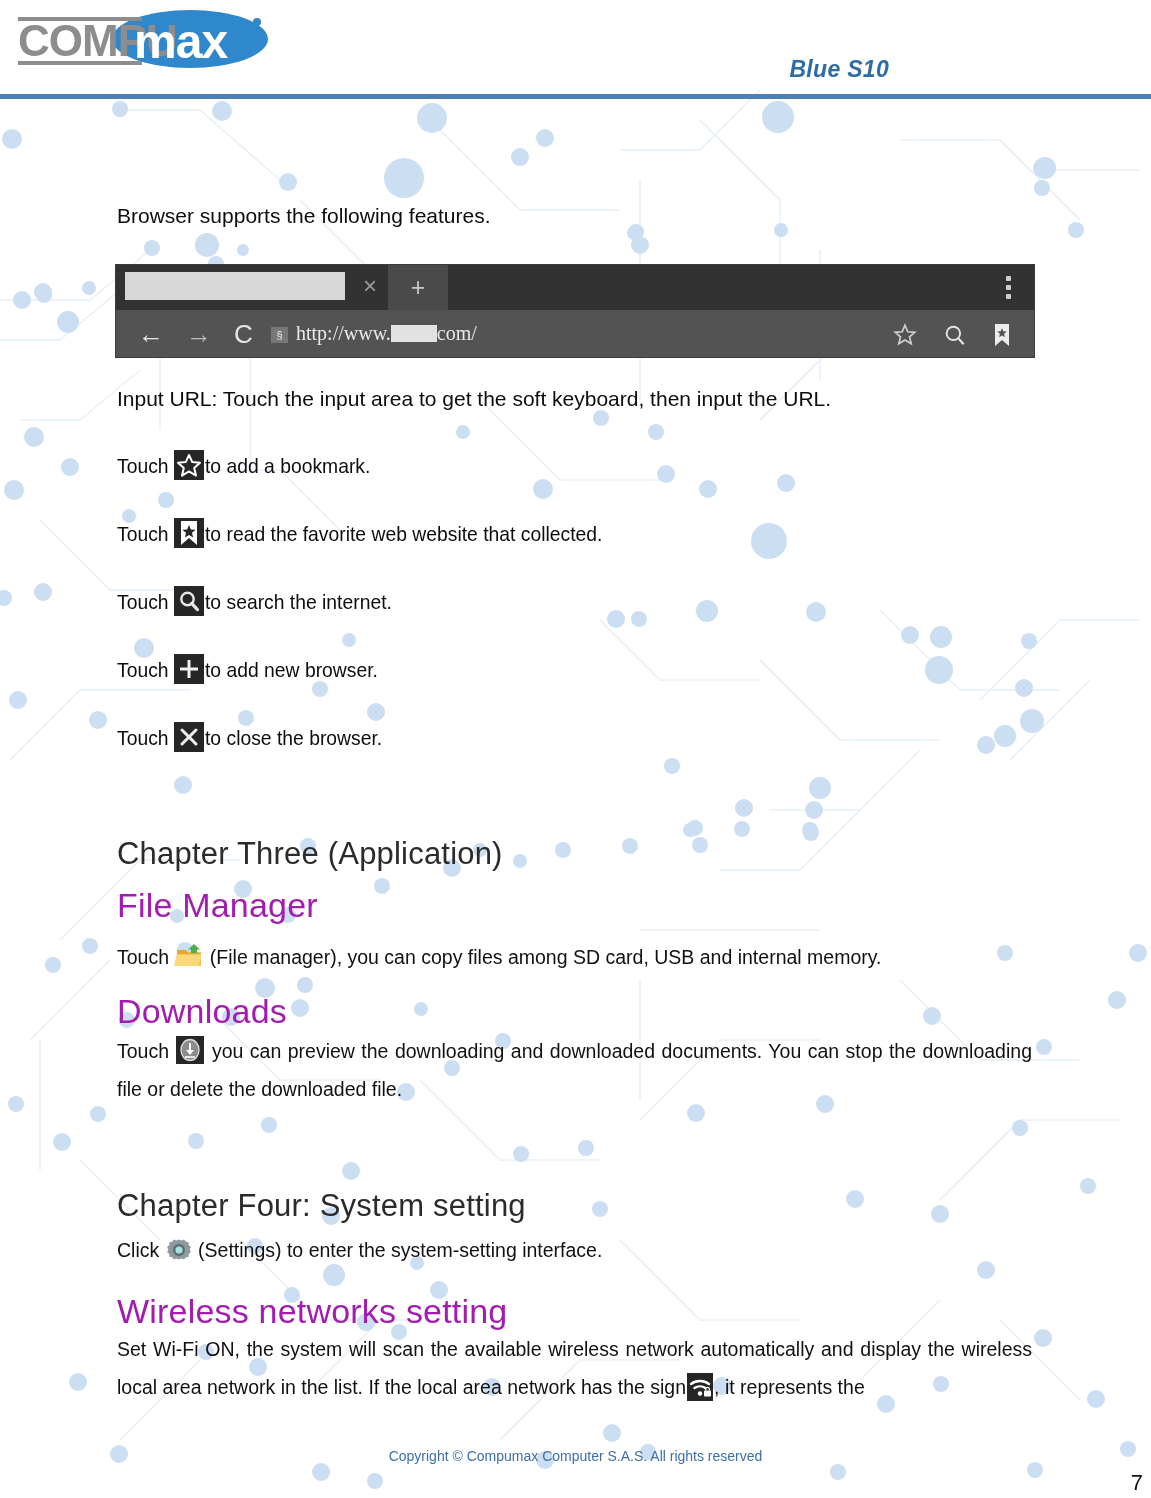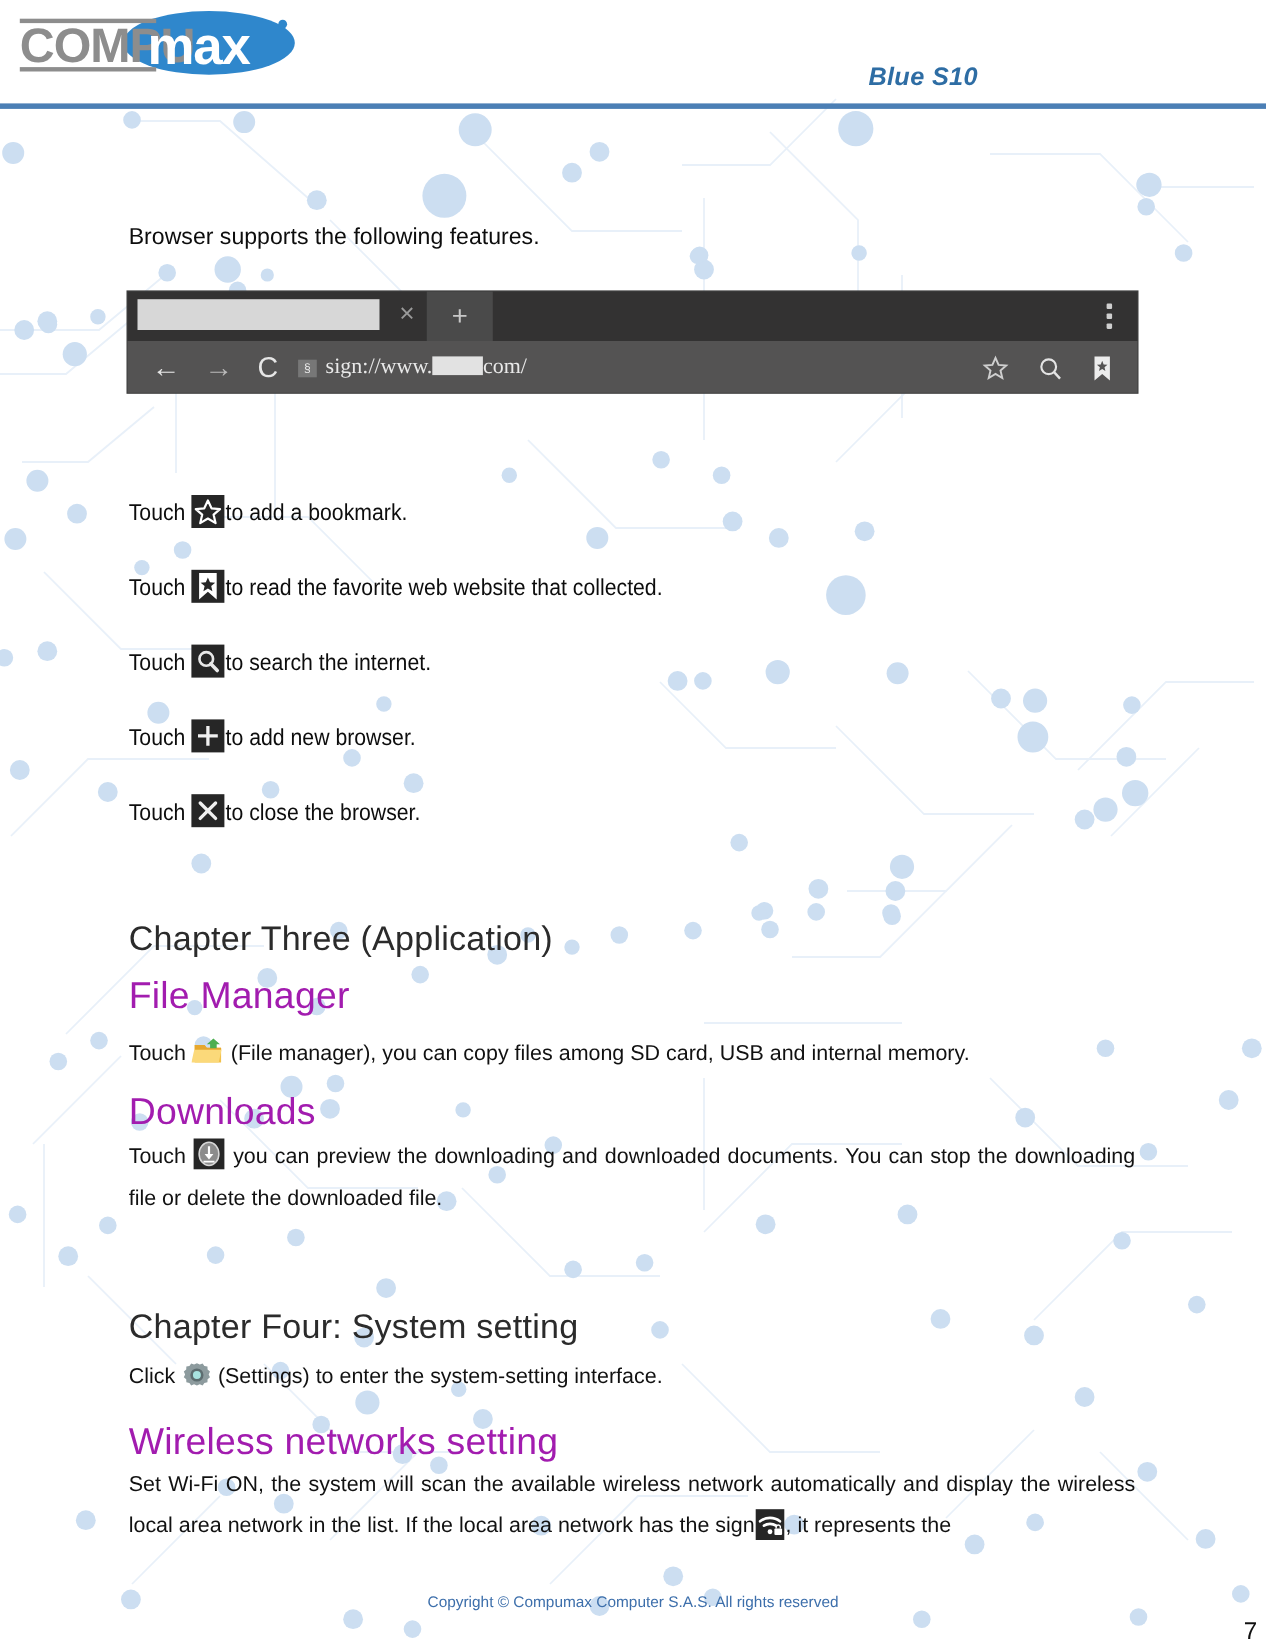--- a/index.html
+++ b/index.html
@@ -356,21 +356,21 @@
           <i></i>
           <i></i>
       </div>
     </div>
     <div id="shot-toolbar">
       <div class="shot-nav" style="left:22px;">←</div>
       <div class="shot-nav" style="left:70px;color:#b9b9b9;">→</div>
       <div class="shot-nav" style="left:118px;">C</div>
       <div id="shot-lock">§</div>
       <div id="shot-url">
-        <span>sign://www.</span><span class="redacted"></span><span>com/</span>
+        <span>http://www.</span><span class="redacted"></span><span>com/</span>
       </div>
       <div class="shot-r-icon" style="right:116px;">
         <svg width="26" height="26" viewBox="0 0 24 24">
             <path d="M12 3 L14.6 9 L21 9.5 L16.2 13.7 L17.7 20 L12 16.6 L6.3 20 L7.8 13.7 L3 9.5 L9.4 9 Z" fill="none" stroke="#cfcfcf" stroke-width="1.6"></path>
           </svg>
       </div>
       <div class="shot-r-icon" style="right:66px;">
         <svg width="26" height="26" viewBox="0 0 24 24">
             <circle cx="10.5" cy="10.5" r="6.2" fill="none" stroke="#e3e3e3" stroke-width="1.8"></circle>
           <line x1="15" y1="15" x2="20" y2="20.5" stroke="#e3e3e3" stroke-width="2"></line>
@@ -378,20 +378,23 @@
       </div>
       <div class="shot-r-icon" style="right:20px;">
         <svg width="24" height="26" viewBox="0 0 24 26">
             <path d="M5 2 h14 v22 l-7 -6 l-7 6 Z" fill="#ececec"></path>
           <path d="M12 6 L13.3 9.3 L16.8 9.5 L14.1 11.8 L14.9 15.2 L12 13.4 L9.1 15.2 L9.9 11.8 L7.2 9.5 L10.7 9.3 Z" fill="#545353"></path>
           </svg>
       </div>
     </div>
   </div>
 
+  <div class="blk" style="left:117px;top:387px;">
+    <span class="narrow">Input URL: Touch the input area to get the soft keyboard, then input the URL.</span>
+  </div>
 
   <div class="blk touch-row" style="left:117px;top:450px;">
     <span class="narrow">Touch </span><span class="sq-icon"><svg width="30" height="30" viewBox="0 0 30 30">
           <path d="M15 5 L18.3 12.1 L26 12.8 L20.2 17.9 L22 25.6 L15 21.4 L8 25.6 L9.8 17.9 L4 12.8 L11.7 12.1 Z" fill="none" stroke="#ffffff" stroke-width="2" stroke-linejoin="round"></path>
         </svg></span><span class="narrow">to add a bookmark.</span>
   </div>
 
   <div class="blk touch-row" style="left:117px;top:518px;">
     <span class="narrow">Touch </span><span class="sq-icon"><svg width="30" height="30" viewBox="0 0 30 30">
           <path d="M7 3 h16 v24 l-8 -7 l-8 7 Z" fill="#ffffff"></path>

